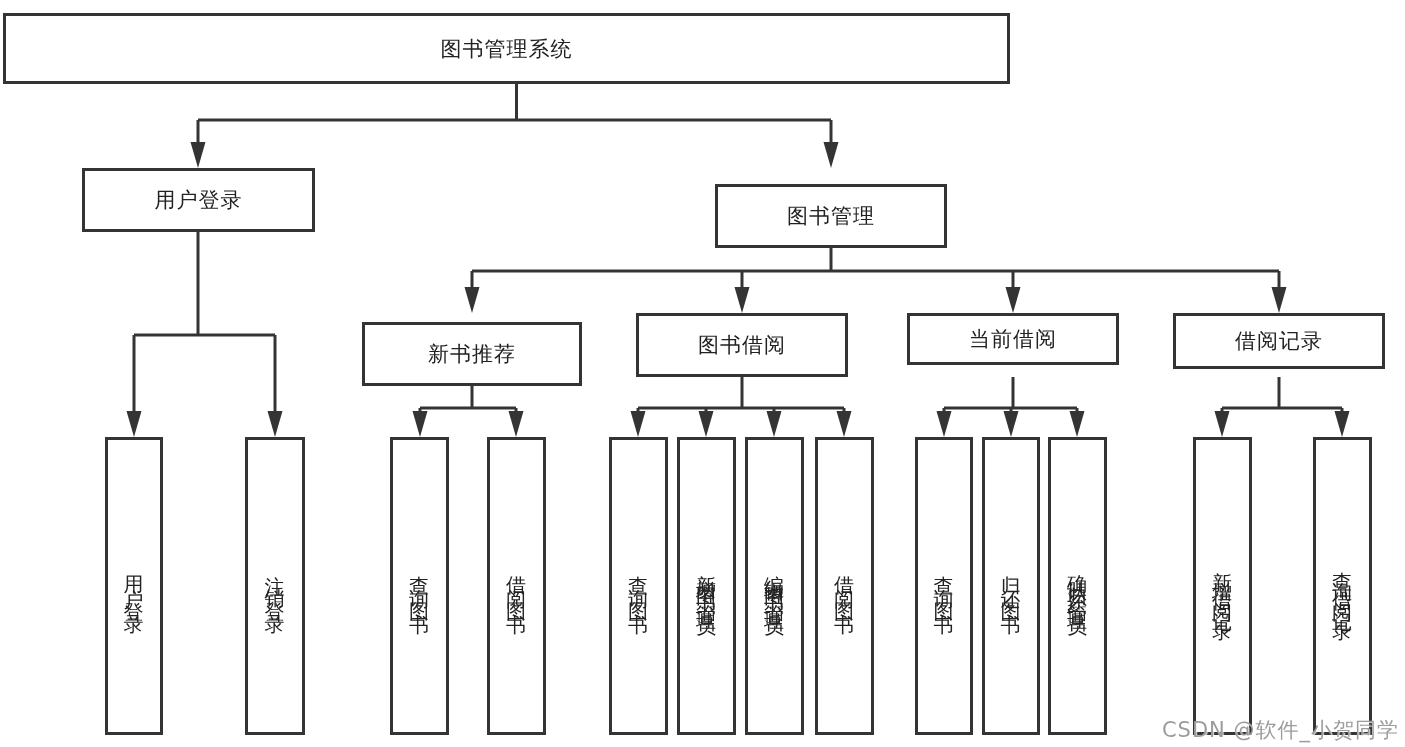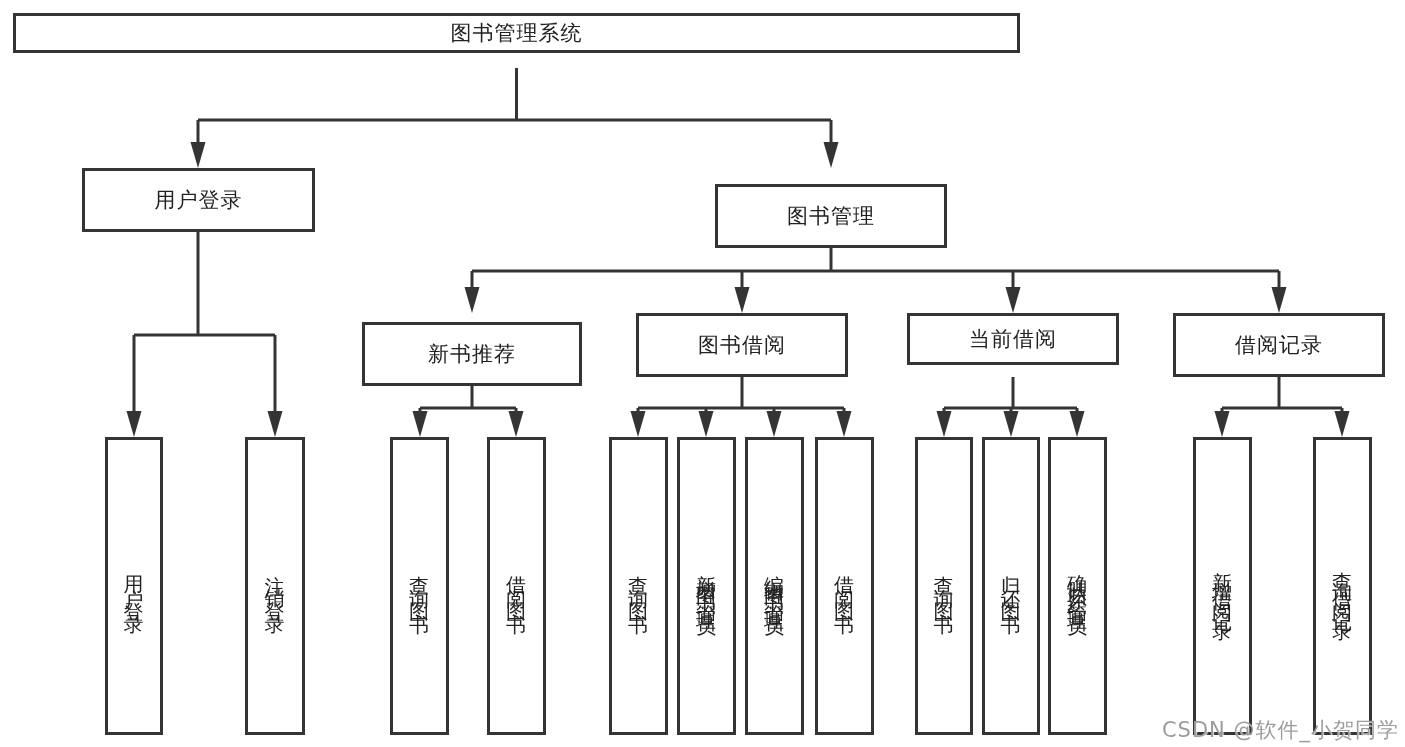--- a/index.html
+++ b/index.html
@@ -126,41 +126,41 @@
     <polygon class="arrow" points="1069.5,411 1084.5,411 1077,437"></polygon>
 
     <path class="cline" d="M1279 377 V408"></path>
     <path class="cline" d="M1222 408 H1342"></path>
     <path class="cline" d="M1222 408 V417"></path>
     <path class="cline" d="M1342 408 V417"></path>
     <polygon class="arrow" points="1214.5,411 1229.5,411 1222,437"></polygon>
     <polygon class="arrow" points="1334.5,411 1349.5,411 1342,437"></polygon>
   </svg>
 
-  <div class="hbox" style="left:13px;top:13px;width:1007px;height:40px">
+  <div class="hbox" style="left:3px;top:13px;width:1007px;height:71px">
     <span>图书管理系统</span>
   </div>
 
   <div class="hbox" style="left:82px;top:168px;width:233px;height:64px">
     <span>用户登录</span>
   </div>
   <div class="hbox" style="left:715px;top:184px;width:232px;height:64px">
     <span>图书管理</span>
   </div>
 
   <div class="hbox" style="left:362px;top:322px;width:220px;height:64px">
     <span>新书推荐</span>
   </div>
   <div class="hbox" style="left:636px;top:313px;width:212px;height:64px">
     <span>图书借阅</span>
   </div>
   <div class="hbox" style="left:907px;top:313px;width:212px;height:52px">
     <span>当前借阅</span>
   </div>
-  <div class="hbox" style="left:1173px;top:313px;width:212px;height:64px">
+  <div class="hbox" style="left:1173px;top:313px;width:212px;height:56px">
     <span>借阅记录</span>
   </div>
 
   <div class="vbox" style="left:105px;top:437px;width:58px;height:298px">
     <span>用户登录</span>
   </div>
   <div class="vbox" style="left:245px;top:437px;width:60px;height:298px">
     <span>注销登录</span>
   </div>
 

